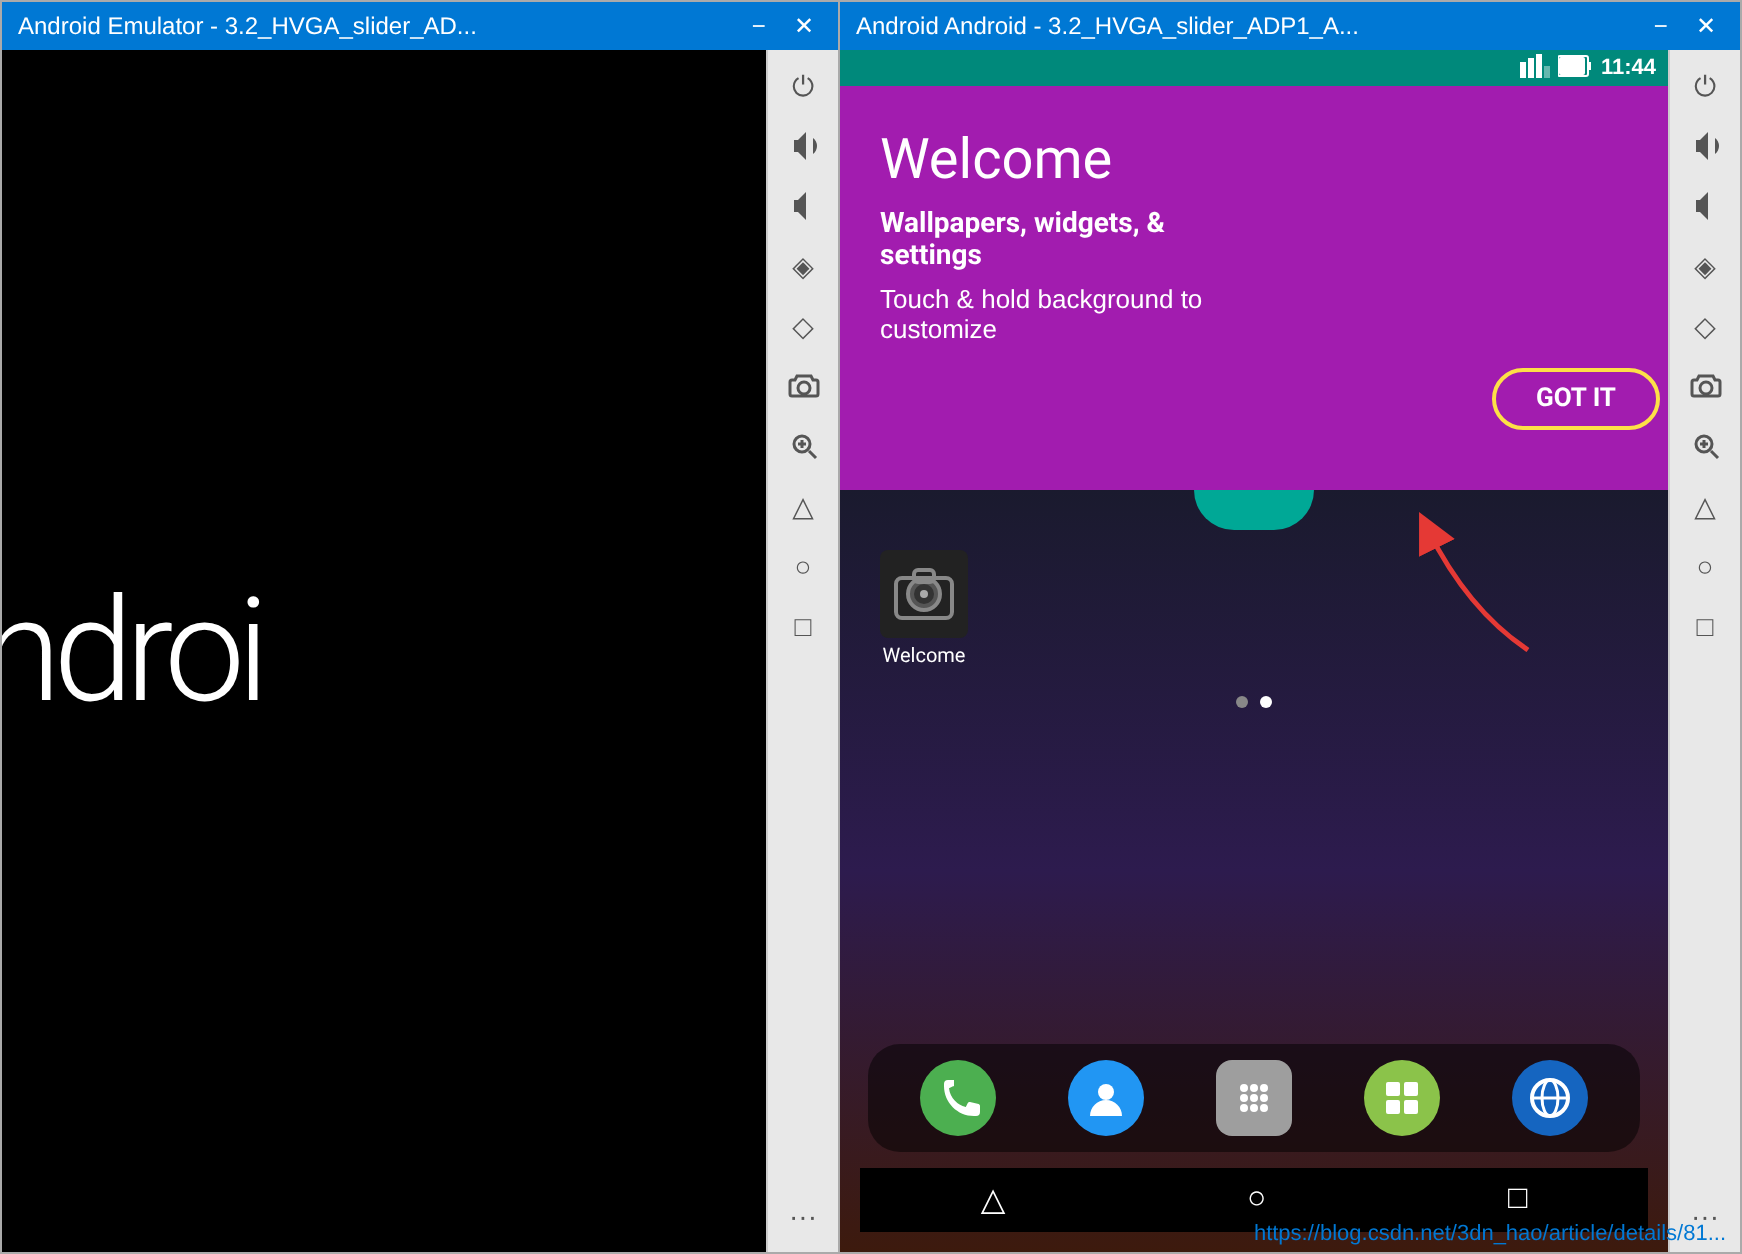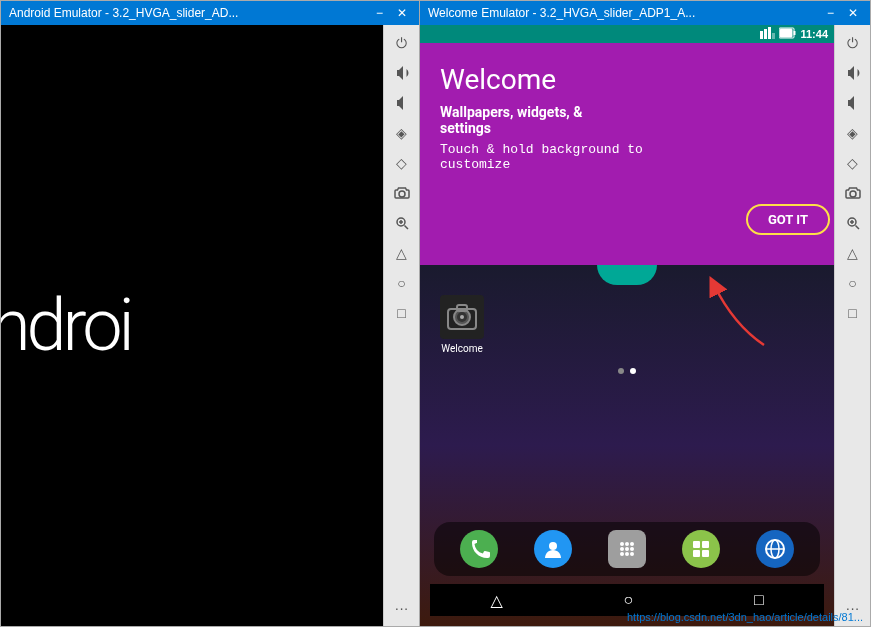--- a/index.html
+++ b/index.html
@@ -175,22 +175,22 @@
       color: #fff;
       font-size: 14px;
       font-weight: 700;
       margin-bottom: 6px;
       font-family: 'Roboto', Arial, sans-serif;
     }
 
     .welcome-desc {
       color: #fff;
       font-size: 13px;
-      font-family: Liberation Mono, monospace;
-      margin-bottom: 32px;
+      font-family: Liberation Sans, sans-serif;
+      margin-bottom: 12px;
     }
 
     .got-it-btn {
       float: right;
       color: #fff;
       font-size: 13px;
       font-weight: 700;
       border: 2px solid #fde047;
       border-radius: 20px;
       padding: 6px 20px;
@@ -380,21 +380,21 @@
         <div class="ctrl-btn">○</div>
         <div class="ctrl-btn">□</div>
         <div class="spacer"></div>
         <div class="ctrl-btn">···</div>
       </div>
     </div>
   </div>
 
   <div class="emulator-right">
     <div class="emulator-titlebar">
-      <span class="title">Welcome Emulator - 3.2_HVGA_slider_ADP1_A...</span>
+      <span class="title">Android Android - 3.2_HVGA_slider_ADP1_A...</span>
       <div class="titlebar-controls">
         <span>−</span>
         <span>✕</span>
       </div>
     </div>
     <div class="emulator-body">
       <div class="phone-screen-right">
 
         <div class="status-bar">
           <div class="icons">

